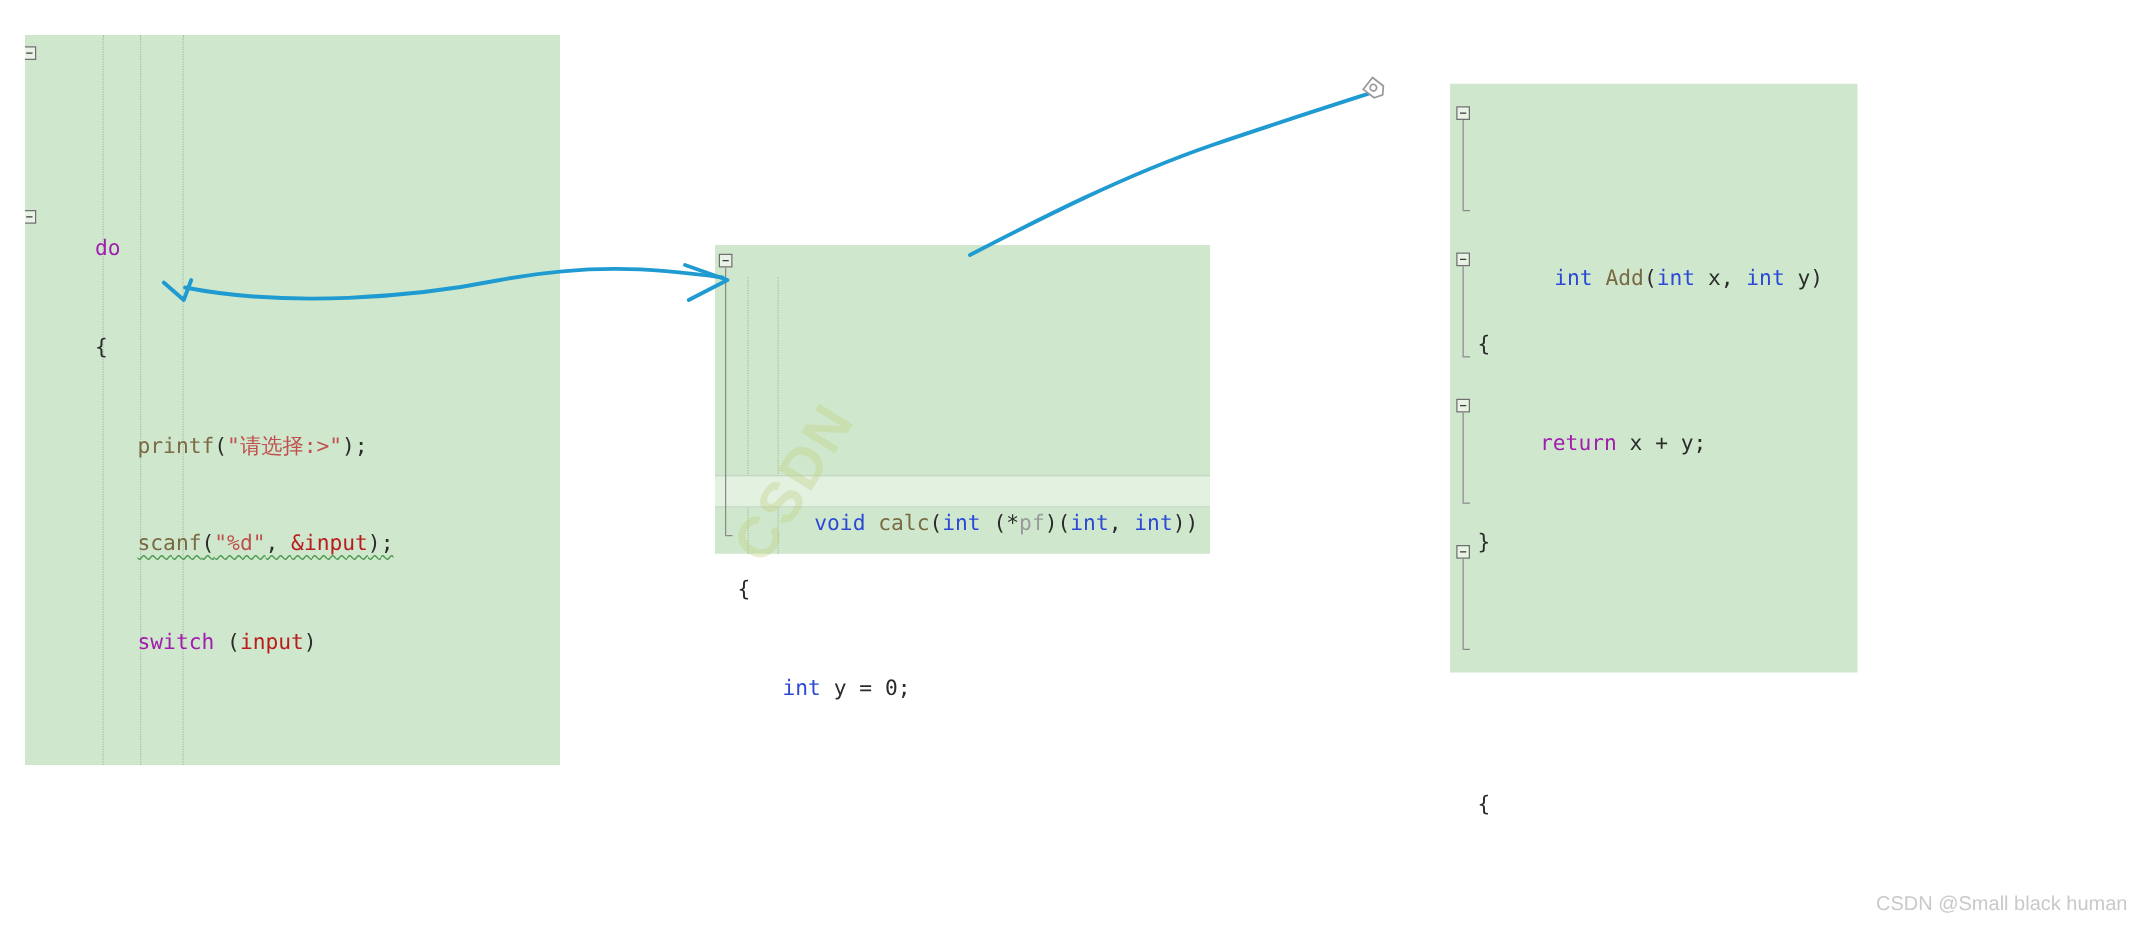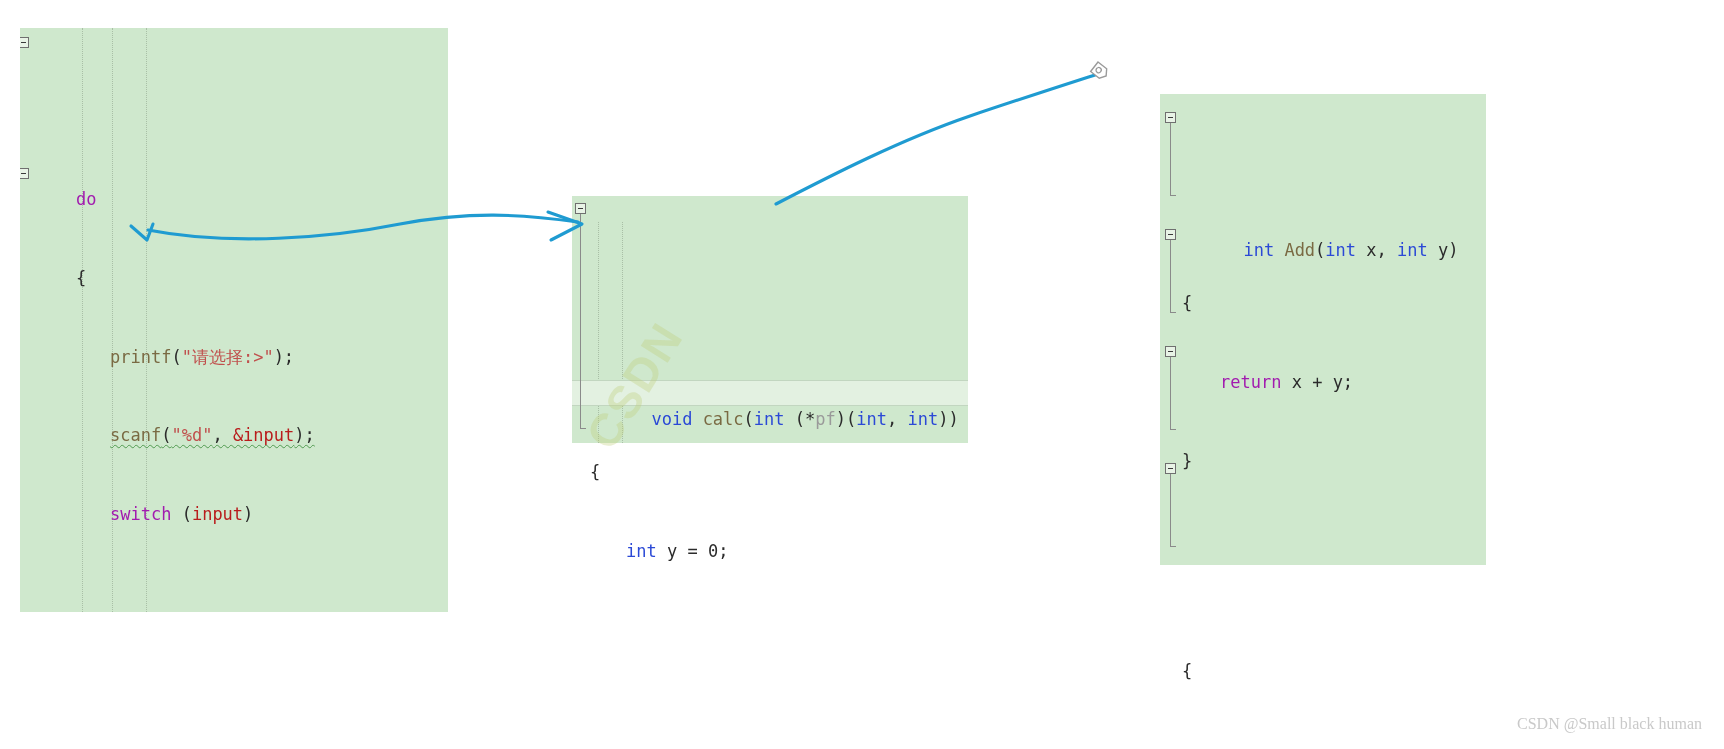--- a/index.html
+++ b/index.html
@@ -17,21 +17,21 @@
     background:#cfe8cd;
     font-family:"DejaVu Sans Mono","Liberation Mono",monospace;
     font-size:17px;
     line-height:26.3px;
     white-space:pre;
     color:#2b2b2b;
     box-sizing:border-box;
   }
   #panel-left{left:20px;top:28px;width:428px;height:584px;overflow:hidden;}
   #panel-mid {left:572px;top:196px;width:396px;height:247px;}
-  #panel-right{left:1160px;top:94px;width:326px;height:471px;}
+  #panel-right{left:1160px;top:67px;width:326px;height:471px;}
 
   .ln{display:block;height:26.3px;position:relative;}
 
   
   .kw   {color:#a21caf;}            
   .type {color:#2b49d6;}            
   .fn   {color:#7a6a43;}            
   .str  {color:#c0504d;}            
   .num  {color:#2b2b2b;}
   .pl   {color:#2b2b2b;}            
@@ -93,21 +93,21 @@
     font-size:46px;font-weight:bold;
     color:rgba(190,205,120,0.34);
     transform:rotate(-58deg);
     transform-origin:left top;
     letter-spacing:2px;
     white-space:nowrap;
   }
   .wm-corner{
     position:absolute;
     right:22px;bottom:16px;
-    font-family:Liberation Serif, serif;
+    font-family:Liberation Sans, sans-serif;
     font-size:16px;
     color:#c9c9c9;
     white-space:nowrap;
   }
   .tint-left{
     position:absolute;left:0;top:0;width:20px;height:640px;background:#ffffff;
   }
 </style>
 </head>
 <body>
@@ -171,21 +171,21 @@
     <div class="foldline" style="left:8px;top:18px;height:215px;"></div>
   </div>
 
   <div class="code-panel" id="panel-right">
 
     
     <div class="ln" style="padding-left:22px;margin-top:12px;">
       <span class="type">int</span><span class="pl"> </span><span class="fn">Add</span><span class="pl">(</span><span class="type">int</span><span class="pl"> x, </span><span class="type">int</span><span class="pl"> y)</span>
     </div>
     <div class="ln" style="padding-left:22px;"><span class="pl">{</span></div>
-    <div class="ln" style="padding-left:24px;"><span style="display:inline-block;width:36px;"></span><span class="kw">return</span><span class="pl"> x </span><span class="op">+</span><span class="pl"> y;</span></div>
+    <div class="ln" style="padding-left:36px;"><span style="display:inline-block;width:36px;"></span><span class="kw">return</span><span class="pl"> x </span><span class="op">+</span><span class="pl"> y;</span></div>
     <div class="ln" style="padding-left:22px;"><span class="pl">}</span></div>
     <div class="ln"></div>
 
     
     <div class="ln" style="padding-left:22px;"><span class="pl">{</span></div>
     
     
     
 
     

